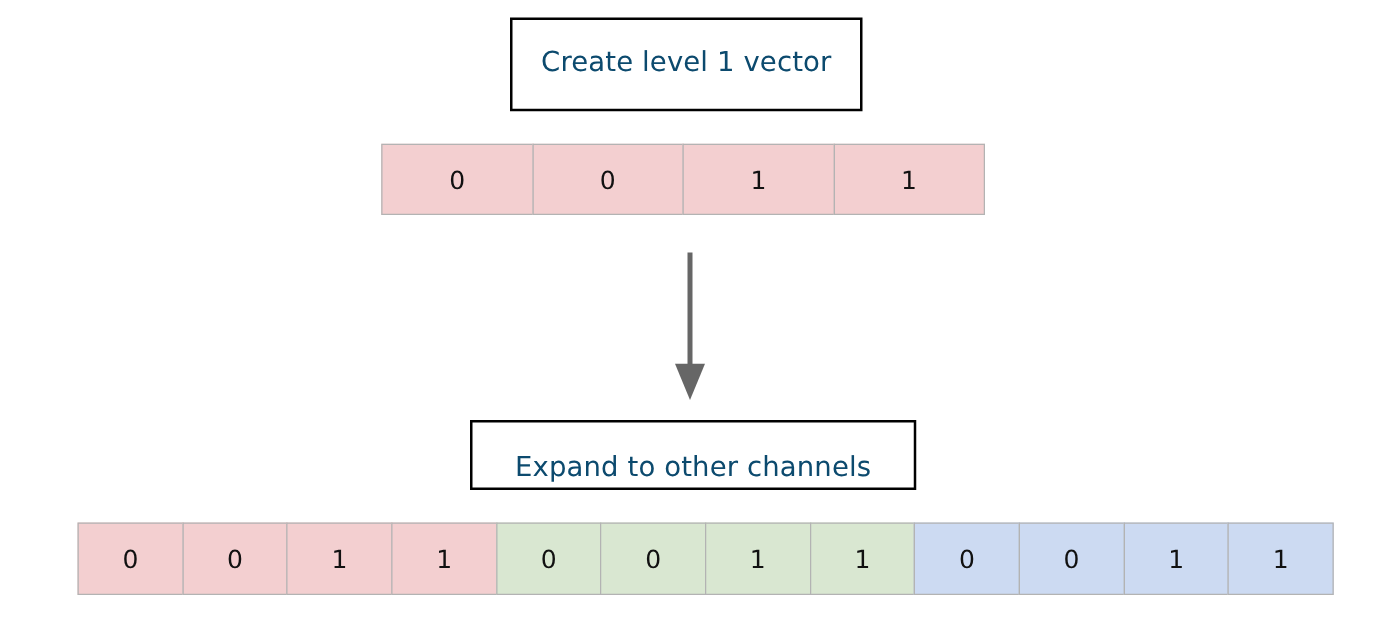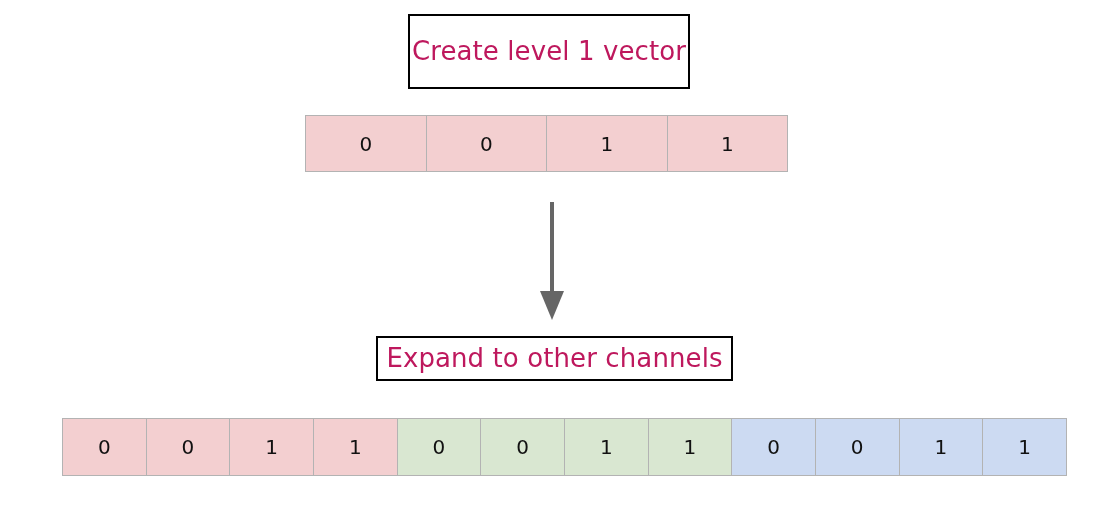--- a/index.html
+++ b/index.html
@@ -24,36 +24,37 @@
   .process-box {
     position: absolute;
     box-sizing: border-box;
     background: #ffffff;
     border: 2.5px solid #000000;
     display: flex;
     flex-direction: column;
     align-items: center;
     justify-content: center;
     text-align: center;
-    color: #be185d;
-    font-size: 26px;
+    color: #0c4a6e;
+    font-size: 22px;
     line-height: 1.30;
     letter-spacing: 0.1px;
   }
   #box-create {
     left: 408px;
     top: 14px;
     width: 282px;
     height: 75px;
   }
   #box-expand {
     left: 376px;
     top: 336px;
     width: 357px;
-    height: 45px;
+    height: 56px;
+    justify-content: flex-end;
   }
   .box-line {
     display: block;
     white-space: nowrap;
   }
 
   
   .vector-row {
     position: absolute;
     display: flex;

